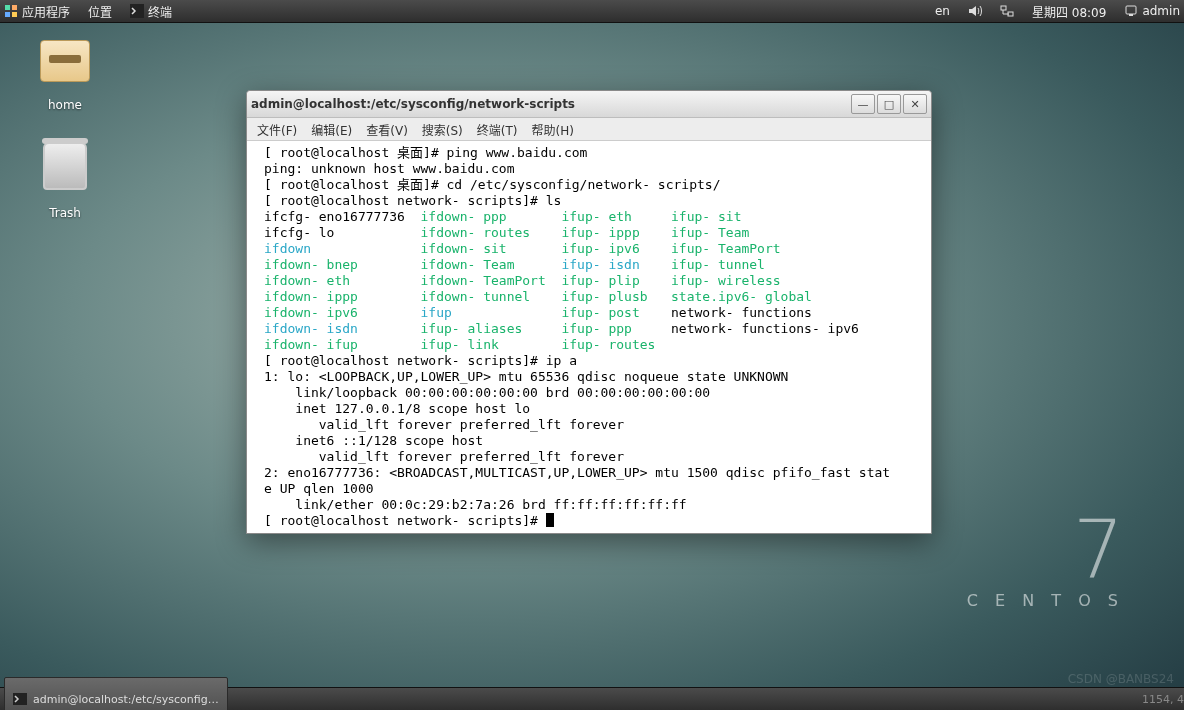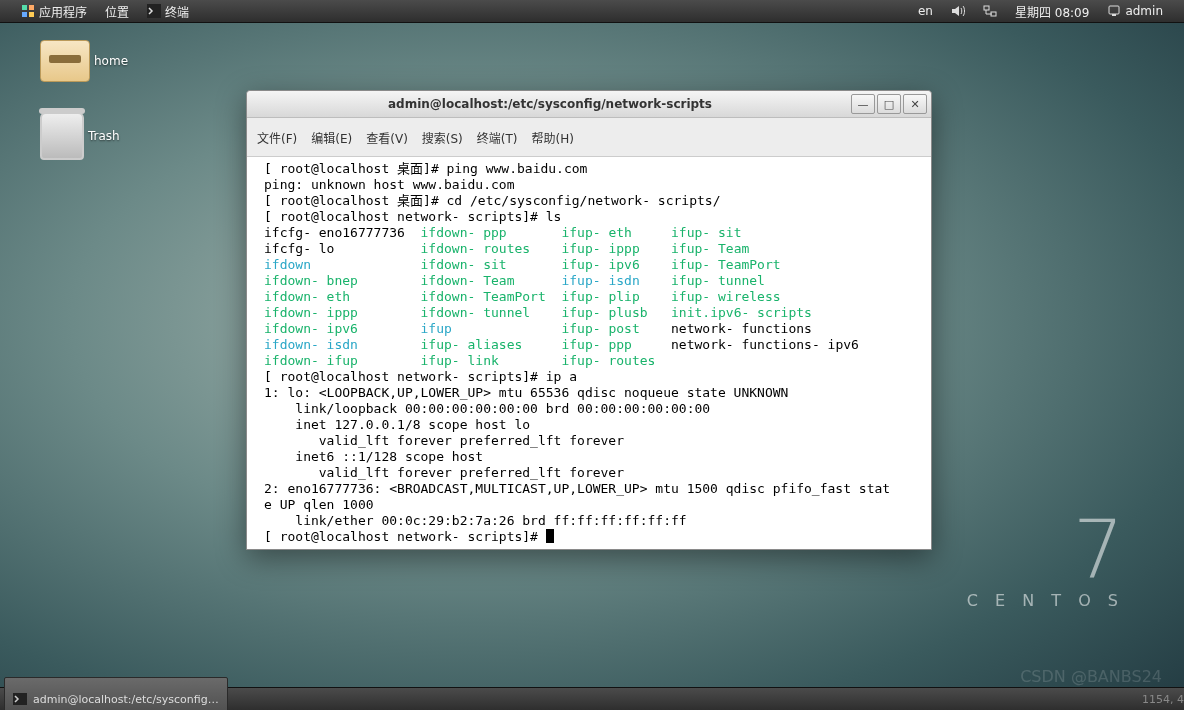--- a/index.html
+++ b/index.html
@@ -1,44 +1,44 @@
 <!DOCTYPE html>
 <html><head>
 <meta charset="utf-8">
 <style>
 html,body{margin:0;padding:0;width:1184px;height:710px;overflow:hidden;font-family:"DejaVu Sans","Noto Sans CJK SC",sans-serif;font-size:12px}
 .desktop{position:relative;width:1184px;height:710px;background:radial-gradient(ellipse at 40% 45%,#a3b5af 0%,#6c8a88 40%,#3a5a5d 75%,#223a41 100%)}
-.topbar{height:22px;background:linear-gradient(#4b4b4b,#2e2e2e);color:#eee;display:flex;align-items:center;padding:0 17px;font-size:12px;border-bottom:1px solid #111}
+.topbar{height:22px;background:linear-gradient(#4b4b4b,#2e2e2e);color:#eee;display:flex;align-items:center;padding:0 0;font-size:12px;border-bottom:1px solid #111}
 .topbar .left,.topbar .right{display:flex;align-items:center;gap:10px}
 .topbar .right{margin-left:auto}
 .topbar .item{display:flex;align-items:center;gap:4px;padding:2px 4px;cursor:pointer}
 .topbar .ico{width:14px;height:14px;display:inline-flex;align-items:center;justify-content:center}
 .desktop-icons{position:absolute;top:40px;left:40px;display:flex;flex-direction:column;gap:30px}
-.desktop-icon{display:flex;flex-direction:row;align-items:center;gap:4px;color:#fff;text-shadow:0 1px 2px rgba(0,0,0,.6);cursor:pointer}
+.desktop-icon{display:flex;flex-direction:column;align-items:center;gap:16px;color:#fff;text-shadow:0 1px 2px rgba(0,0,0,.6);cursor:pointer}
 .di-box{width:48px;height:40px;background:linear-gradient(#f7e6c4,#e8c88a);border:1px solid #bb9a5a;border-radius:4px;position:relative}
 .di-box::before{content:"";position:absolute;left:8px;right:8px;top:14px;height:8px;background:#8a6d3b;border-radius:2px}
 .di-trash{width:40px;height:44px;border:2px solid #ccc;border-radius:6px 6px 4px 4px;background:linear-gradient(#eee,#bbb);position:relative}
 .di-trash::before{content:"";position:absolute;left:-3px;right:-3px;top:-6px;height:6px;background:#ccc;border-radius:3px}
 .window{position:absolute;left:246px;top:90px;width:684px;background:#ededed;border:1px solid #8a8a8a;border-radius:4px 4px 0 0;box-shadow:0 8px 30px rgba(0,0,0,.45)}
 .titlebar{height:26px;background:linear-gradient(#f5f5f5,#d8d8d8);border-bottom:1px solid #bdbdbd;display:flex;align-items:center;padding:0 4px;border-radius:4px 4px 0 0}
-.titlebar .title{flex:1;text-align:center;font-weight:bold;color:#333;font-size:12px}
+.titlebar .title{flex:1;text-align:left;font-weight:bold;color:#333;font-size:12px}
 .winbtn{width:22px;height:18px;margin-left:2px;background:linear-gradient(#f8f8f8,#dcdcdc);border:1px solid #999;border-radius:2px;display:flex;align-items:center;justify-content:center;font-size:11px;color:#444;cursor:pointer}
-.menubar{height:22px;display:flex;align-items:center;gap:14px;padding:8px 10px;background:#ededed;border-bottom:1px solid #ccc;font-size:12px;color:#333}
+.menubar{height:22px;display:flex;align-items:center;gap:14px;padding:0 10px;background:#ededed;border-bottom:1px solid #ccc;font-size:12px;color:#333}
 .menuitem{cursor:pointer}
 .term{background:#fff;padding:4px 17px;font-family:"DejaVu Sans Mono","Noto Sans Mono CJK SC",monospace;font-size:13px;line-height:16px;color:#000;white-space:pre}
 .term .g{color:#19b36b}
 .term .c{color:#2aa7c7}
 .cursor{display:inline-block;width:8px;height:14px;background:#000;vertical-align:-2px}
 .logo7{position:absolute;right:60px;bottom:100px;color:rgba(255,255,255,.55);text-align:right}
 .logo7 .seven{font-size:80px;font-weight:100;line-height:.8;font-family:"Segoe UI","DejaVu Sans",sans-serif}
 .logo7 .centos{font-size:16px;letter-spacing:6px;margin-top:9px}
 .bottombar{position:absolute;left:0;right:0;bottom:0;height:22px;background:linear-gradient(#4b4b4b,#2e2e2e);border-top:1px solid #111;display:flex;align-items:center;color:#ddd;font-size:11px}
 .taskbtn{display:flex;align-items:center;gap:6px;height:18px;padding:12px 8px;margin-left:4px;background:linear-gradient(#6a6a6a,#4a4a4a);border:1px solid #2a2a2a;border-radius:2px;cursor:pointer}
 .bottombar .right{margin-left:auto;margin-right:0;color:#888}
-.wm{position:absolute;right:22px;bottom:24px;color:rgba(255,255,255,.15);font-size:16px}
+.wm{position:absolute;right:10px;bottom:24px;color:rgba(255,255,255,.15);font-size:12px}
 svg{display:block}
 </style>
 </head>
 <body>
 
 <div class="desktop">
 
   <div class="topbar">
     <div class="left">
       <div class="item">
@@ -140,21 +140,21 @@
     </div>
     <div class="term" id="term">[ root@localhost 桌面]# ping www.baidu.com
 ping: unknown host www.baidu.com
 [ root@localhost 桌面]# cd /etc/sysconfig/network- scripts/
 [ root@localhost network- scripts]# ls
 ifcfg- eno16777736  <span class="g">ifdown- ppp       </span><span class="g">ifup- eth     </span><span class="g">ifup- sit</span>
 ifcfg- lo           <span class="g">ifdown- routes    </span><span class="g">ifup- ippp    </span><span class="g">ifup- Team</span>
 <span class="c">ifdown              </span><span class="g">ifdown- sit       </span><span class="g">ifup- ipv6    </span><span class="g">ifup- TeamPort</span>
 <span class="g">ifdown- bnep        </span><span class="g">ifdown- Team      </span><span class="c">ifup- isdn    </span><span class="g">ifup- tunnel</span>
 <span class="g">ifdown- eth         </span><span class="g">ifdown- TeamPort  </span><span class="g">ifup- plip    </span><span class="g">ifup- wireless</span>
-<span class="g">ifdown- ippp        </span><span class="g">ifdown- tunnel    </span><span class="g">ifup- plusb   </span><span class="g">init.ipv6- scripts</span>
+<span class="g">ifdown- ippp        </span><span class="g">ifdown- tunnel    </span><span class="g">ifup- plusb   </span><span class="g">state.ipv6- global</span>
 <span class="g">ifdown- ipv6        </span><span class="c">ifup              </span><span class="g">ifup- post    </span>network- functions
 <span class="c">ifdown- isdn        </span><span class="g">ifup- aliases     </span><span class="g">ifup- ppp     </span>network- functions- ipv6
 <span class="g">ifdown- ifup        </span><span class="g">ifup- link        </span><span class="g">ifup- routes  </span>
 [ root@localhost network- scripts]# ip a
 1: lo: &lt;LOOPBACK,UP,LOWER_UP&gt; mtu 65536 qdisc noqueue state UNKNOWN
     link/loopback 00:00:00:00:00:00 brd 00:00:00:00:00:00
     inet 127.0.0.1/8 scope host lo
        valid_lft forever preferred_lft forever
     inet6 ::1/128 scope host
        valid_lft forever preferred_lft forever

